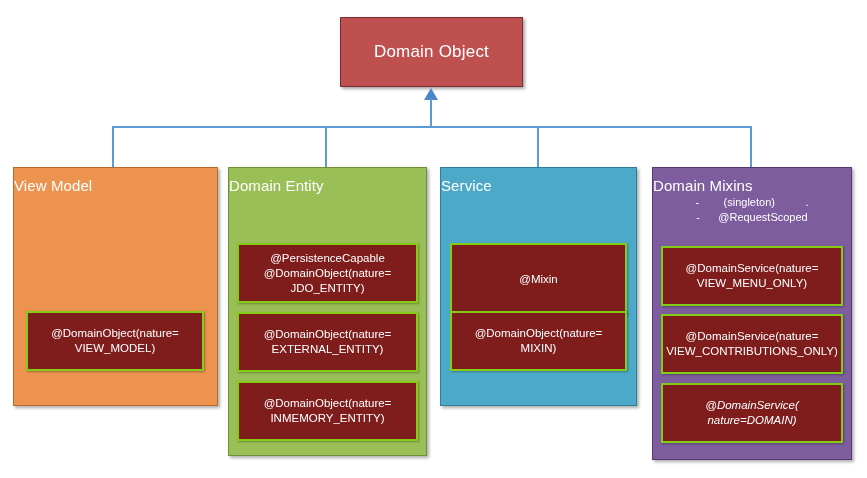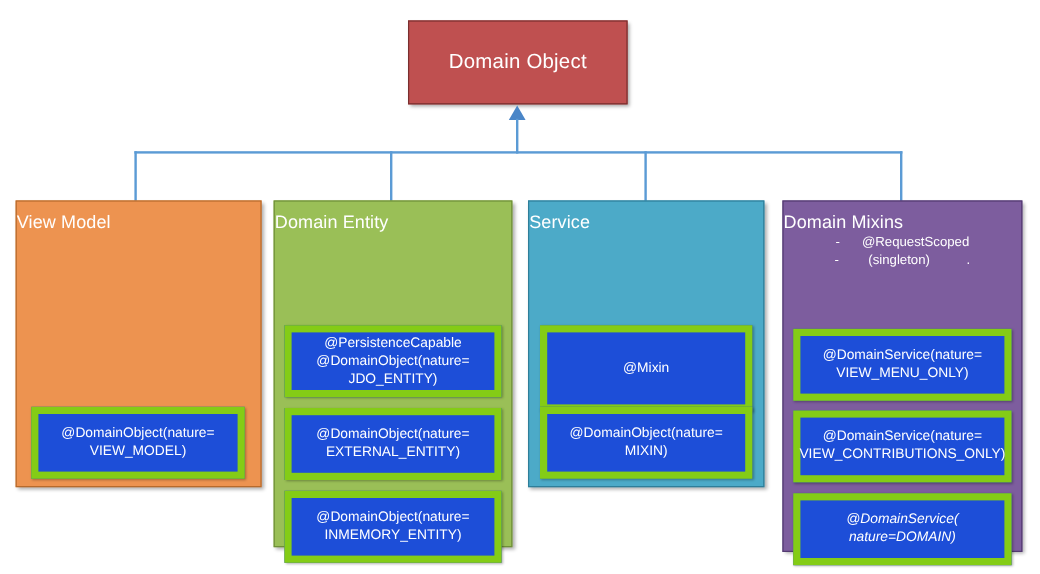--- a/index.html
+++ b/index.html
@@ -88,33 +88,32 @@
   }
 
   .cat-orange { background: #ED9350; border: 1px solid #B66A2C; }
   .cat-green  { background: #9ABF57; border: 1px solid #6F8F38; }
   .cat-teal   { background: #4CAAC8; border: 1px solid #2E7E99; }
   .cat-purple { background: #7D5D9E; border: 1px solid #533A71; }
 
   
   .ann {
     position: absolute;
-    background: #1d4ed8;
-    border: 6px solid #84cc16;
+    background: #7f1d1d;
+    border: 2px solid #84cc16;
     box-sizing: border-box;
     display: flex;
     align-items: center;
     justify-content: center;
     color: #ffffff;
     font-size: 11.5px;
     line-height: 15px;
     text-align: center;
     padding: 0 4px;
     box-shadow: 1px 1px 2px rgba(0,0,0,0.3);
-    margin-top: 28px;
   }
   .ann span { display: block; white-space: pre-line; }
 </style>
 </head>
 <body>
 
 <div id="canvas">
 
   <div class="root-box">
     <div class="root-label">Domain Object</div>
@@ -163,22 +162,22 @@
     <span>@Mixin</span>
   </div>
   <div class="ann" style="left:450px; top:311px; width:177px; height:60px;">
     <span>@DomainObject(nature=
 MIXIN)</span>
   </div>
 
   <div class="cat cat-purple" style="left:652px; top:167px; width:200px; height:293px;">
     <div class="cat-header">Domain Mixins</div>
     <div class="cat-sublist">
+      <span class="cat-sub-row">-        (singleton)          .</span>
       <span class="cat-sub-row">-      @RequestScoped</span>
-      <span class="cat-sub-row">-        (singleton)          .</span>
     </div>
   </div>
   <div class="ann" style="left:661px; top:246px; width:182px; height:60px;">
     <span>@DomainService(nature=
 VIEW_MENU_ONLY)</span>
   </div>
   <div class="ann" style="left:661px; top:314px; width:182px; height:60px;">
     <span>@DomainService(nature=
 VIEW_CONTRIBUTIONS_ONLY)</span>
   </div>

